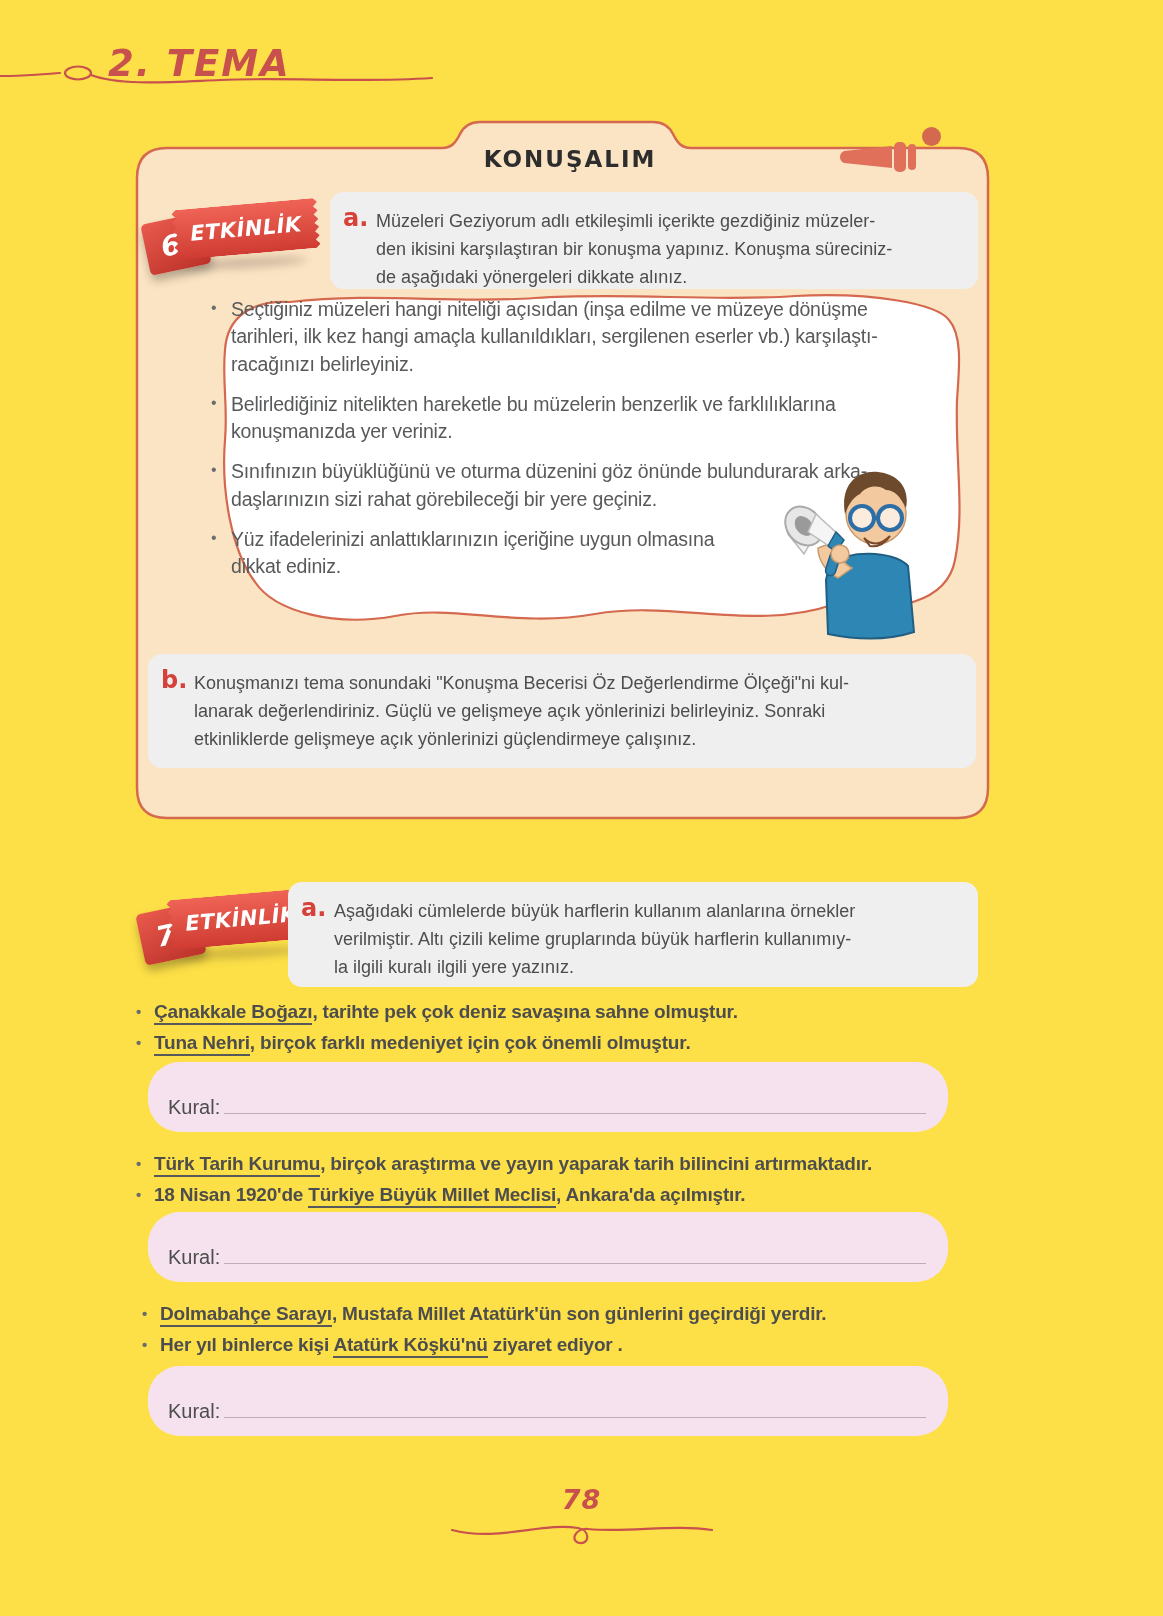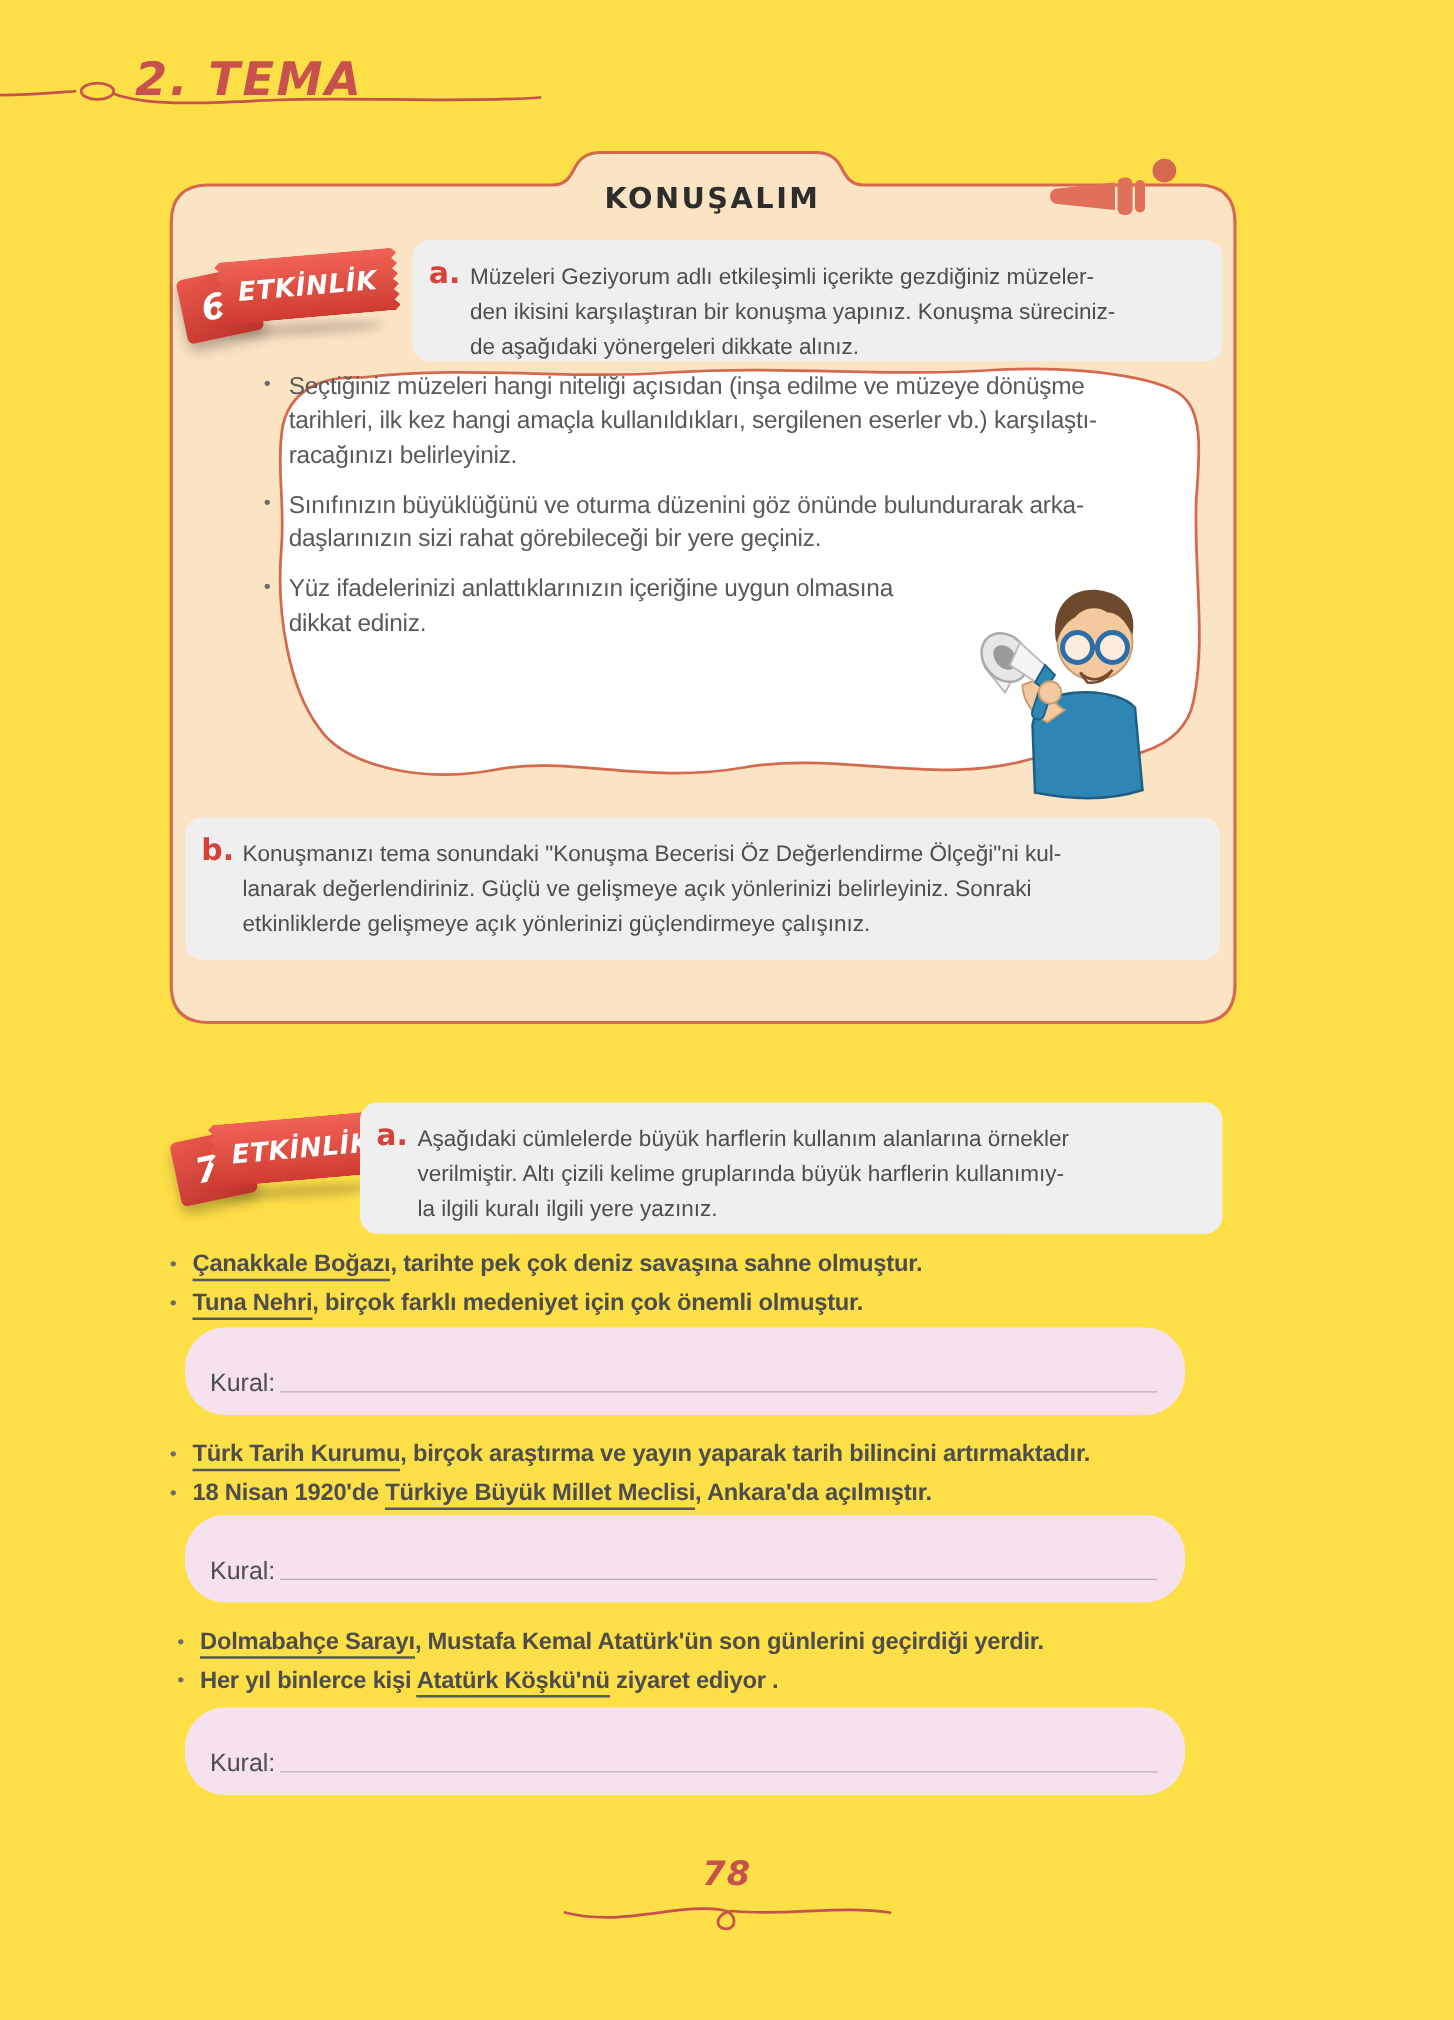--- a/index.html
+++ b/index.html
@@ -109,20 +109,22 @@
   </div>
 
   <svg class="blob-svg" width="780" height="385" viewBox="0 0 780 385">
     <path d="M 30 70 C 32 38 55 20 95 22 C 180 12 260 24 340 18 C 430 12 520 22 600 16 C 680 12 742 24 754 40 C 768 56 764 90 762 120 C 760 180 770 230 760 280 C 752 322 700 334 640 324 C 560 352 480 320 400 334 C 320 348 260 324 200 336 C 140 347 80 332 60 302 C 36 270 26 210 30 160 C 33 125 27 100 30 70 Z" fill="#ffffff" stroke="#d4694f" stroke-width="2.2"></path>
   </svg>
 
   <ul class="blob-list">
     <li>Seçtiğiniz müzeleri hangi niteliği açısıdan (inşa edilme ve müzeye dönüşme
 tarihleri, ilk kez hangi amaçla kullanıldıkları, sergilenen eserler vb.) karşılaştı-
 racağınızı belirleyiniz.</li>
+    <li>Belirlediğiniz nitelikten hareketle bu müzelerin benzerlik ve farklılıklarına
+konuşmanızda yer veriniz.</li>
     <li>Sınıfınızın büyüklüğünü ve oturma düzenini göz önünde bulundurarak arka-
 daşlarınızın sizi rahat görebileceği bir yere geçiniz.</li>
     <li style="width:620px;">Yüz ifadelerinizi anlattıklarınızın içeriğine uygun olmasına
 dikkat ediniz.</li>
   </ul>
 
   <svg style="position:absolute; left:782px; top:462px;" width="148" height="182" viewBox="0 0 148 182">
 
     <path d="M52 102 C62 88 112 88 126 104 L132 170 Q95 182 46 172 L44 118 Q46 106 52 102 Z" fill="#2e86b5" stroke="#1f5f83" stroke-width="2"></path>
 
@@ -181,21 +183,21 @@
   <div class="sent-group" style="left:132px; top:1148px;">
     <div class="sent"><span class="u">Türk Tarih Kurumu</span><span>, birçok araştırma ve yayın yaparak tarih bilincini artırmaktadır.</span></div>
     <div class="sent"><span>18 Nisan 1920'de </span><span class="u">Türkiye Büyük Millet Meclisi</span><span>, Ankara'da açılmıştır.</span></div>
   </div>
   <div class="kural-box" style="left:148px; top:1212px;">
     <span class="kural-label">Kural:</span>
     <span class="kural-line"></span>
   </div>
 
   <div class="sent-group" style="left:138px; top:1298px;">
-    <div class="sent"><span class="u">Dolmabahçe Sarayı</span><span>, Mustafa Kemal Atatürk'ün son günlerini geçirdiği yerdir.</span></div>
+    <div class="sent"><span class="u">Dolmabahçe Sarayı</span><span>, Mustafa Millet Atatürk'ün son günlerini geçirdiği yerdir.</span></div>
     <div class="sent"><span>Her yıl binlerce kişi </span><span class="u">Atatürk Köşkü'nü</span><span> ziyaret ediyor .</span></div>
   </div>
   <div class="kural-box" style="left:148px; top:1366px;">
     <span class="kural-label">Kural:</span>
     <span class="kural-line"></span>
   </div>
 
   <div class="page-number">78</div>
   <svg class="footer-squiggle" width="270" height="36" viewBox="0 0 270 36">
     <path d="M4 14 C50 26 95 6 130 12 C142 14 142 28 132 27 C122 26 126 12 140 13 C180 17 225 8 264 14" fill="none" stroke="#c8504d" stroke-width="2.2" stroke-linecap="round"></path>

